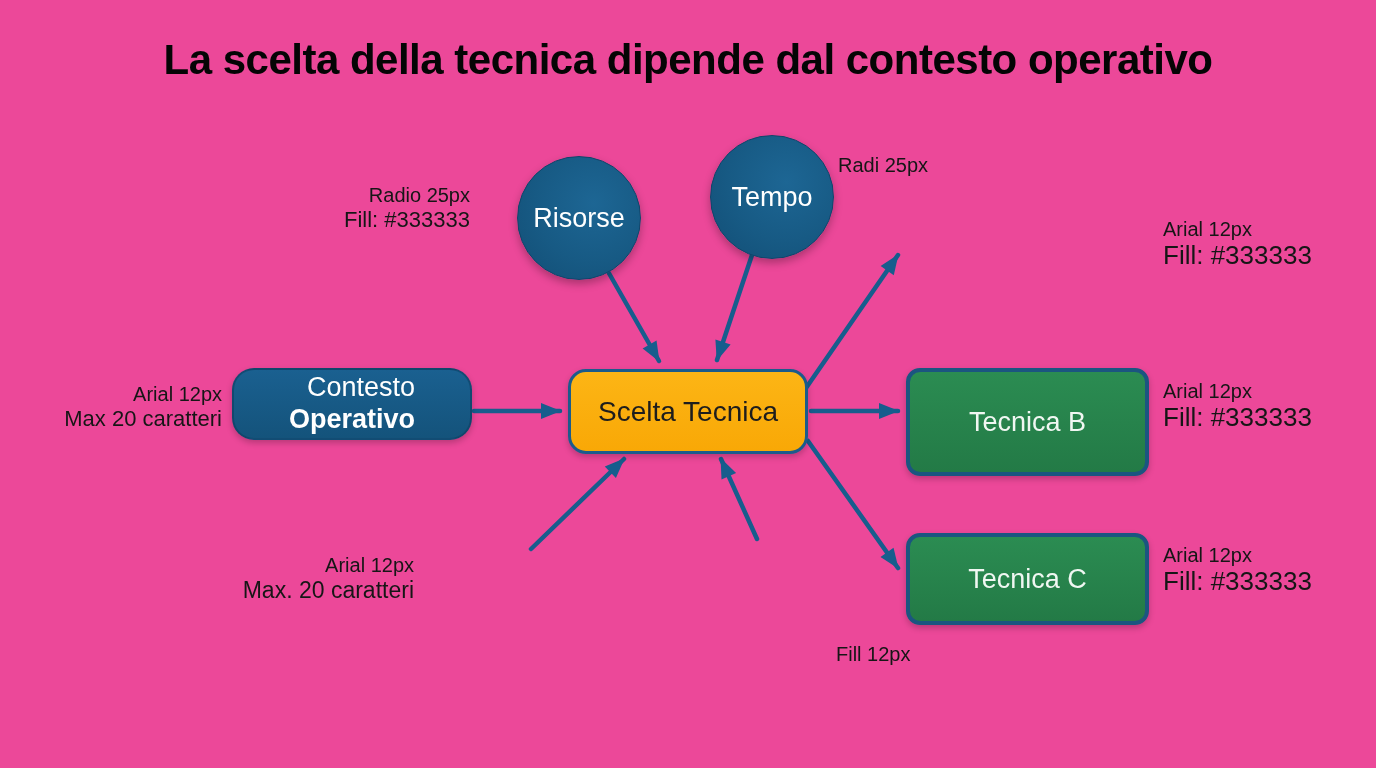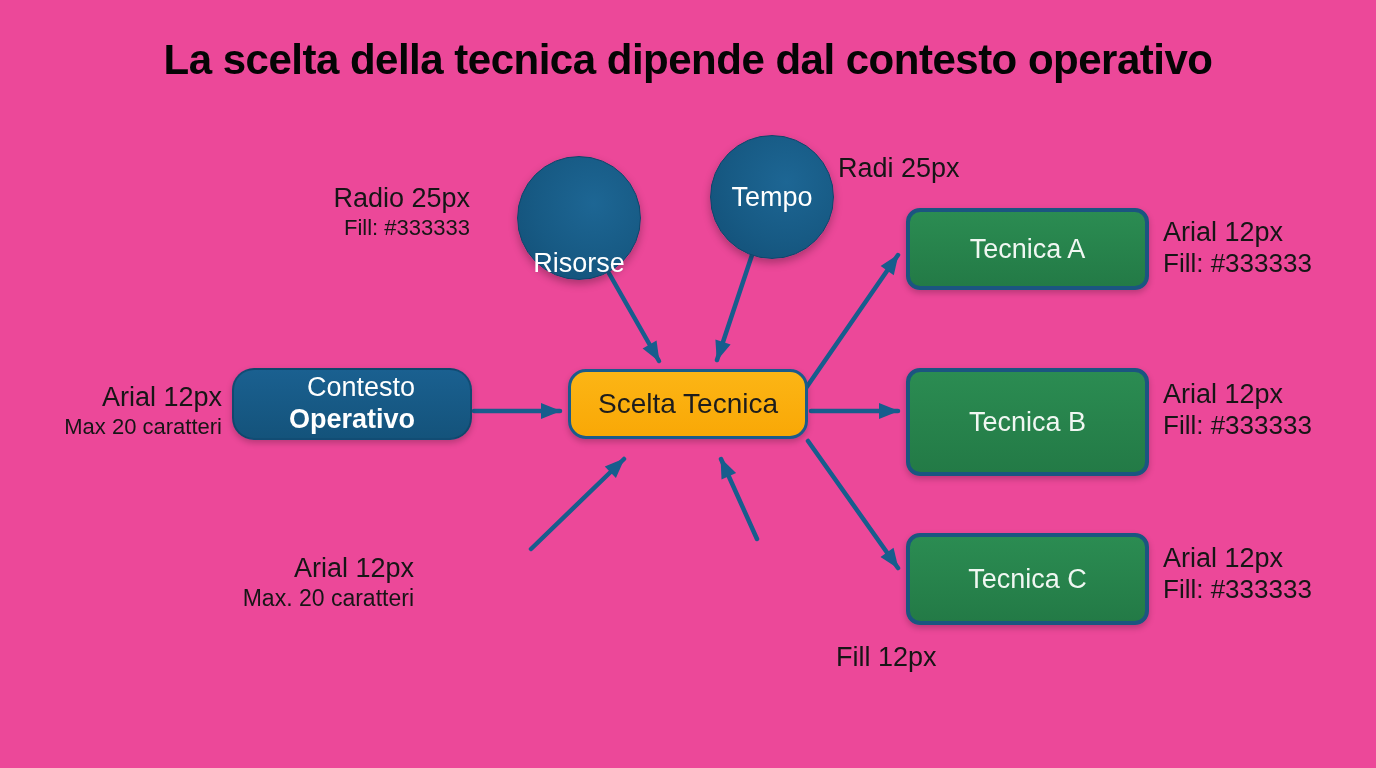--- a/index.html
+++ b/index.html
@@ -52,21 +52,21 @@
     color:var(--dark-text);font-size:28px;
   }
   .rbox.green{
     background:linear-gradient(180deg,#2b8c52 0%,#237a46 100%);
     border:4px solid var(--node-border-blue);border-radius:14px;
     color:#f0f7f2;font-size:27px;
   }
   .annotation{
     position:absolute;color:var(--annotation-text);line-height:1.1;white-space:nowrap;
   }
-  .annotation .l1{display:block;font-size:27px;}
+  .annotation .l1{display:block;font-size:20px;}
   .annotation .l2{display:block;font-size:22px;margin-top:2px;}
   .annotation.big2 .l2{font-size:26px;margin-top:1px;}
   .annotation.ralign{text-align:right;}
 </style>
 </head>
 <body>
 
 <div class="canvas">
 
   <div class="title">La scelta della tecnica dipende dal contesto operativo</div>
@@ -80,41 +80,38 @@
     <line x1="606" y1="268" x2="659" y2="361" marker-end="url(#ah)"></line>
     <line x1="753" y1="252" x2="717" y2="360" marker-end="url(#ah)"></line>
     <line x1="474" y1="411" x2="560" y2="411" marker-end="url(#ah)"></line>
     <line x1="531" y1="549" x2="624" y2="459" marker-end="url(#ah)"></line>
     <line x1="757" y1="539" x2="721" y2="459" marker-end="url(#ah)"></line>
     <line x1="806" y1="388" x2="898" y2="255" marker-end="url(#ah)"></line>
     <line x1="811" y1="411" x2="898" y2="411" marker-end="url(#ah)"></line>
     <line x1="808" y1="441" x2="898" y2="568" marker-end="url(#ah)"></line>
   </svg>
 
-  <div class="circle" style="left:517px;top:156px;align-items:flex-end;">
+  <div class="circle" style="left:517px;top:156px;">
     <span>Risorse</span>
   </div>
   <div class="circle" style="left:710px;top:135px;">
     <span>Tempo</span>
   </div>
 
   <div class="rbox blue" style="left:232px;top:368px;width:240px;height:72px;text-align:right;">
     <span>
       <span style="display:block;">Contesto</span>
       <span style="display:block;font-weight:bold;">Operativo</span>
     </span>
   </div>
 
-  <div class="rbox orange" style="left:568px;top:369px;width:240px;height:70px;">
+  <div class="rbox orange" style="left:568px;top:369px;width:240px;height:85px;">
     <span>Scelta Tecnica</span>
   </div>
 
-  <div class="rbox green" style="left:906px;top:208px;width:243px;height:82px;">
-    <span>Tecnica A</span>
-  </div>
   <div class="rbox green" style="left:906px;top:368px;width:243px;height:108px;">
     <span>Tecnica B</span>
   </div>
   <div class="rbox green" style="left:906px;top:533px;width:243px;height:92px;">
     <span>Tecnica C</span>
   </div>
 
   <div class="annotation ralign" style="right:906px;top:184px;">
     <span class="l1">Radio 25px</span>
     <span class="l2">Fill: #333333</span>

